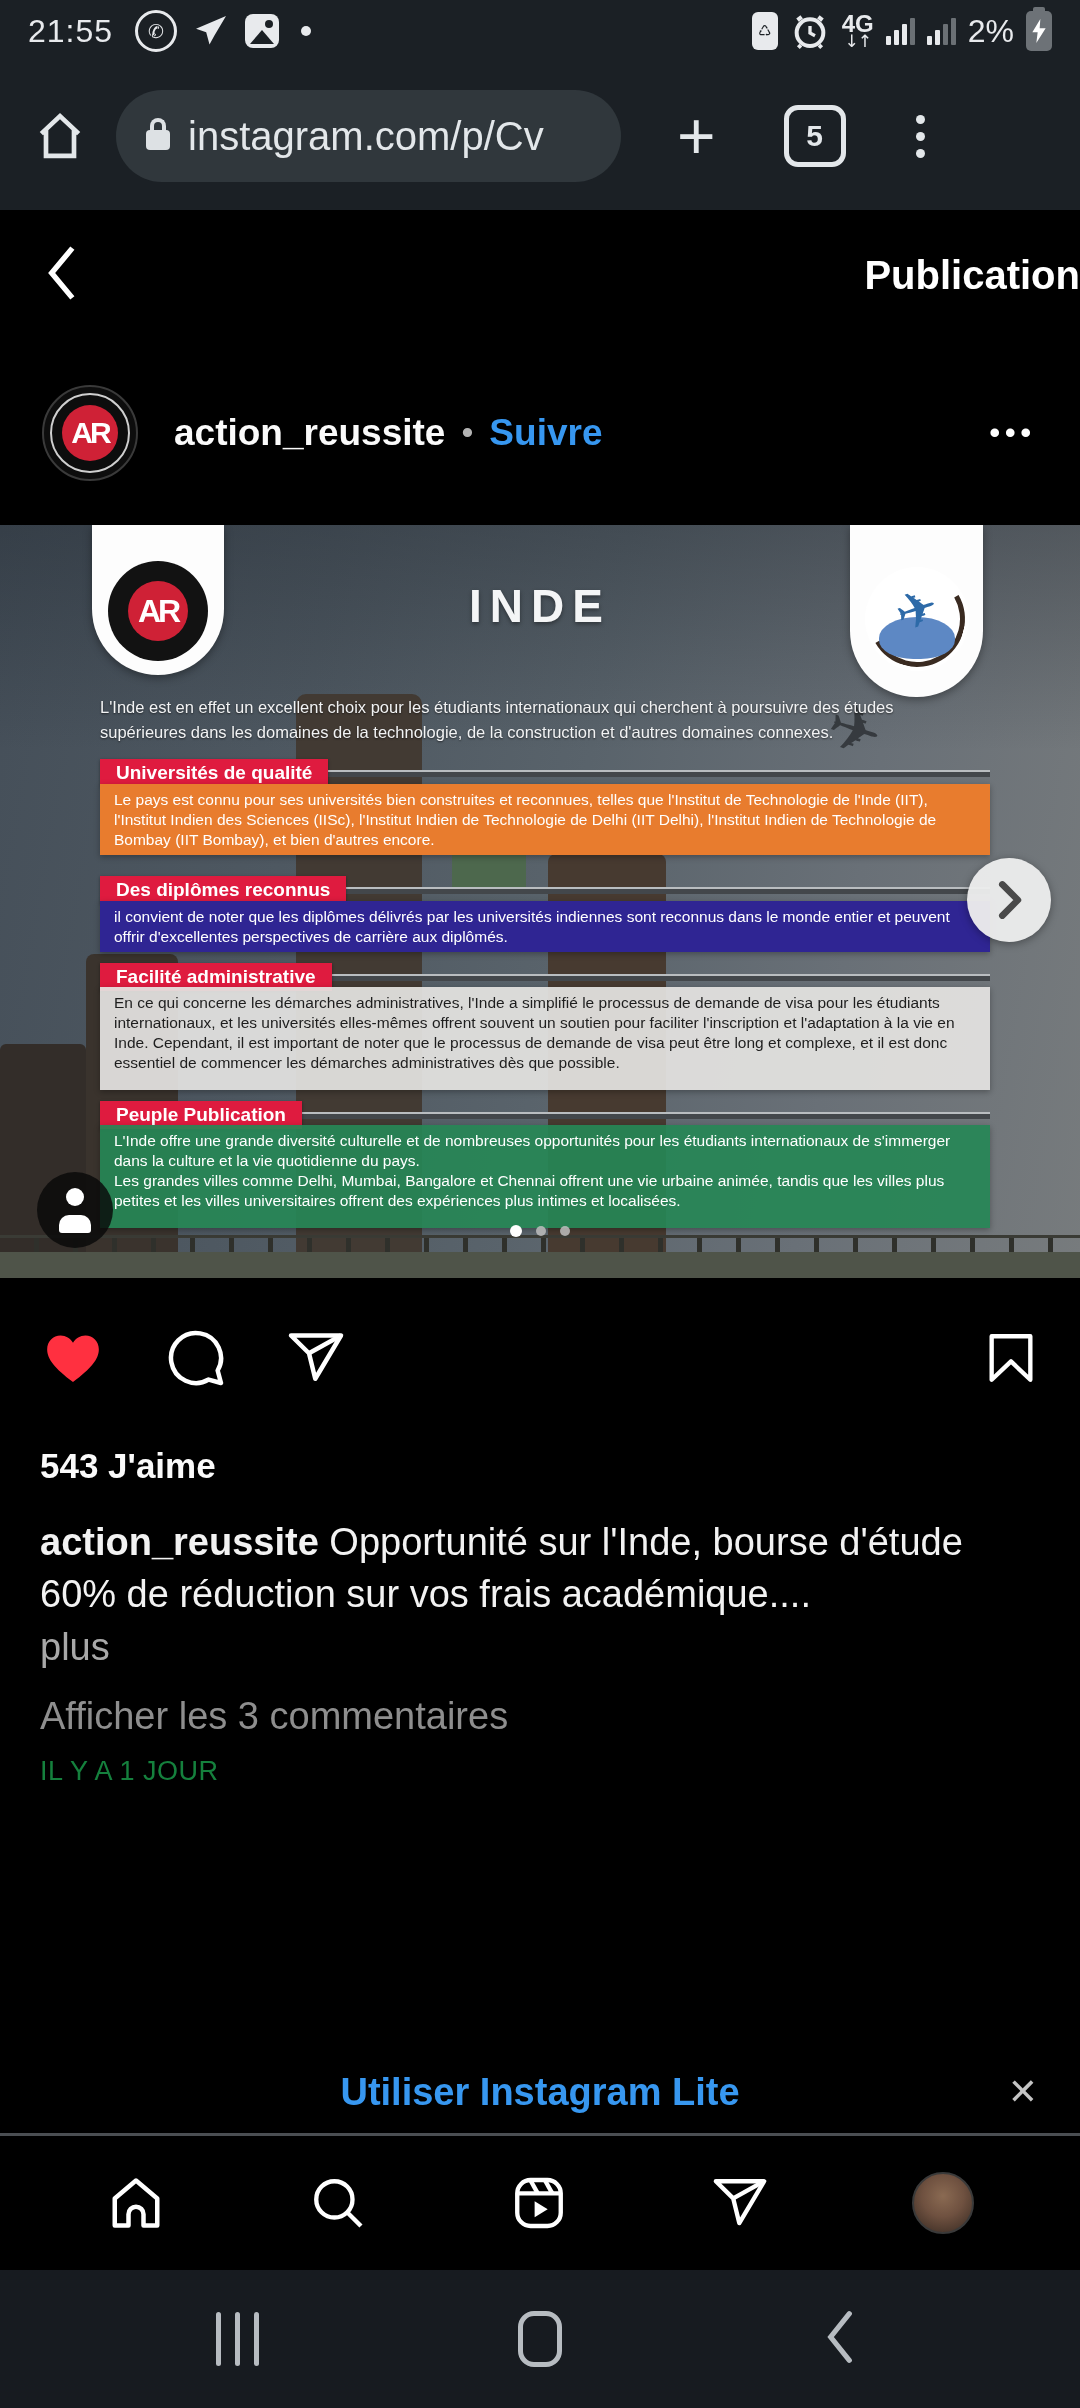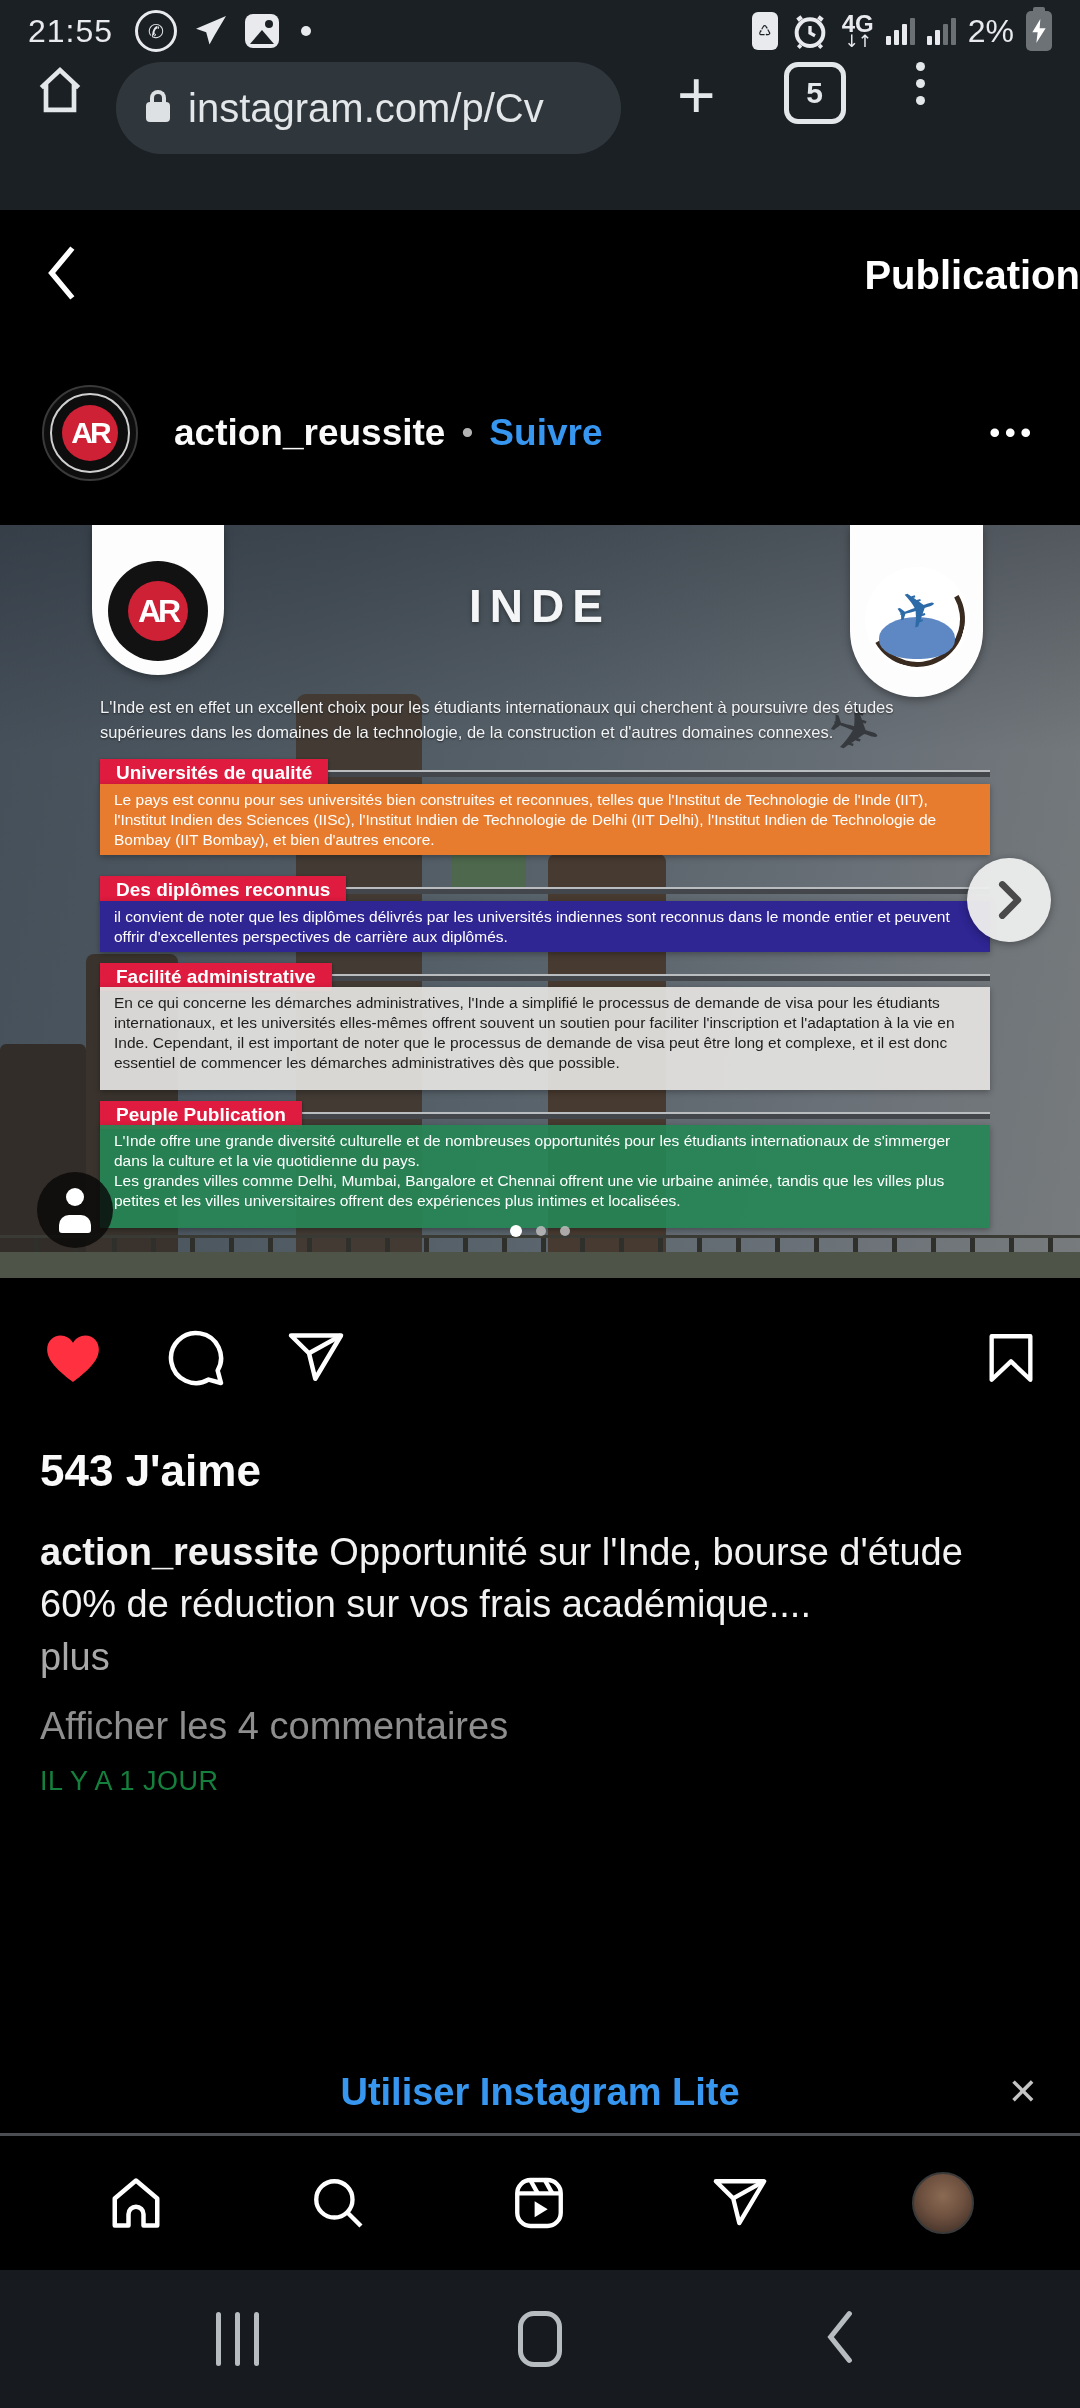--- a/index.html
+++ b/index.html
@@ -22,21 +22,21 @@
   .net-4g .g{font-size:24px;font-weight:bold;}
   .net-4g .a{font-size:17px;letter-spacing:-1px;}
   .sig{display:flex;align-items:flex-end;gap:3px;height:28px;}
   .sig i{display:block;width:5px;background:#e8eaed;border-radius:1px;}
   .sig i.dim{background:#6b7075;}
   .sb-batt-pct{font-size:32px;color:#e8eaed;}
   .batt-chg{width:26px;height:40px;background:#6d7277;border-radius:5px;position:relative;display:flex;align-items:center;justify-content:center;}
   .batt-chg::before{content:"";position:absolute;top:-4px;left:7px;width:12px;height:4px;background:#6d7277;border-radius:2px 2px 0 0;}
 
   
-  .browser-bar{height:148px;background:#1b2025;display:flex;padding:0 32px;box-sizing:border-box;gap:28px;}
+  .browser-bar{height:148px;background:#1b2025;display:flex;align-items:center;padding:0 32px;box-sizing:border-box;gap:28px;}
   .home-icon svg{display:block;}
   .url-pill{width:505px;height:92px;background:#30373c;border-radius:46px;display:flex;align-items:center;padding:0 30px;box-sizing:border-box;gap:18px;}
   .lock-icon{width:24px;height:20px;background:#dde1e4;border-radius:4px;position:relative;margin-top:8px;}
   .lock-icon::before{content:"";position:absolute;top:-12px;left:4px;width:16px;height:14px;border:4px solid #dde1e4;border-bottom:none;border-radius:10px 10px 0 0;box-sizing:border-box;}
   .url-text{font-size:40px;color:#e3e7ea;white-space:nowrap;}
   .plus-btn{font-size:66px;font-weight:300;color:#e3e7ea;line-height:1;margin-left:28px;}
   .tab-btn{width:52px;height:52px;border:5px solid #e3e7ea;border-radius:14px;display:flex;align-items:center;justify-content:center;font-size:30px;font-weight:bold;color:#e3e7ea;margin-left:40px;}
   .kebab{display:flex;flex-direction:column;gap:8px;margin-left:42px;}
   .kebab i{width:9px;height:9px;border-radius:50%;background:#e3e7ea;}
 
@@ -92,21 +92,21 @@
   .tag-btn .head{position:absolute;left:50%;top:16px;transform:translateX(-50%);width:18px;height:18px;border-radius:50%;background:#fff;}
   .tag-btn .body{position:absolute;left:50%;bottom:15px;transform:translateX(-50%);width:32px;height:18px;border-radius:10px 10px 3px 3px;background:#fff;}
   .carousel-dots{position:absolute;left:0;top:700px;width:100%;display:flex;justify-content:center;align-items:center;gap:14px;z-index:4;}
   .cdot{width:10px;height:10px;border-radius:50%;background:rgba(190,190,190,.85);}
   .cdot.active{width:12px;height:12px;background:#fff;}
   .next-btn{position:absolute;left:967px;top:333px;width:84px;height:84px;border-radius:50%;background:rgba(236,236,236,.96);z-index:5;display:flex;align-items:center;justify-content:center;box-shadow:0 2px 8px rgba(0,0,0,.35);}
 
   
   .action-row{height:160px;display:flex;align-items:center;padding:0 40px;box-sizing:border-box;gap:60px;}
   .bookmark{margin-left:auto;}
-  .likes{margin:8px 40px 0;font-size:44px;font-weight:bold;color:#fafafa;}
+  .likes{margin:8px 40px 0;font-size:35px;font-weight:bold;color:#fafafa;}
   .caption{margin:30px 40px 0;width:1005px;font-size:38px;line-height:1.38;color:#f2f2f2;}
   .caption .cu{font-weight:bold;}
   .more-link{color:#a8a8a8;}
   .comments-link{margin:22px 40px 0;font-size:38px;color:#8e8e8e;}
   .timestamp{margin:18px 40px 0;font-size:27px;color:#15803d;letter-spacing:.5px;}
 
   
   .lite-banner{position:absolute;left:0;top:2050px;width:100%;height:84px;display:flex;align-items:center;justify-content:center;}
   .lite-label{font-size:38px;font-weight:bold;}
   .lite-close{position:absolute;right:42px;top:50%;transform:translateY(-50%);font-size:36px;color:#c4c4c4;}
@@ -286,21 +286,21 @@
       </svg>
   </div>
 
   <div class="likes">543 J'aime</div>
 
   <div class="caption">
     <span class="cu">action_reussite</span><span> Opportunité sur l'Inde, bourse d'étude 60% de réduction sur vos frais académique....</span>
     <div class="more-link">plus</div>
   </div>
 
-  <div class="comments-link">Afficher les 4 commentaires</div>
+  <div class="comments-link">Afficher les 3 commentaires</div>
   <div class="timestamp">IL Y A 1 JOUR</div>
 
   <div class="lite-banner">
     <span class="lite-label" id="lite-label" style="color: rgb(55, 151, 240);">Utiliser Instagram Lite</span>
     <span class="lite-close">✕</span>
   </div>
 
   <div class="nav-divider"></div>
 
   <div class="ig-nav">

